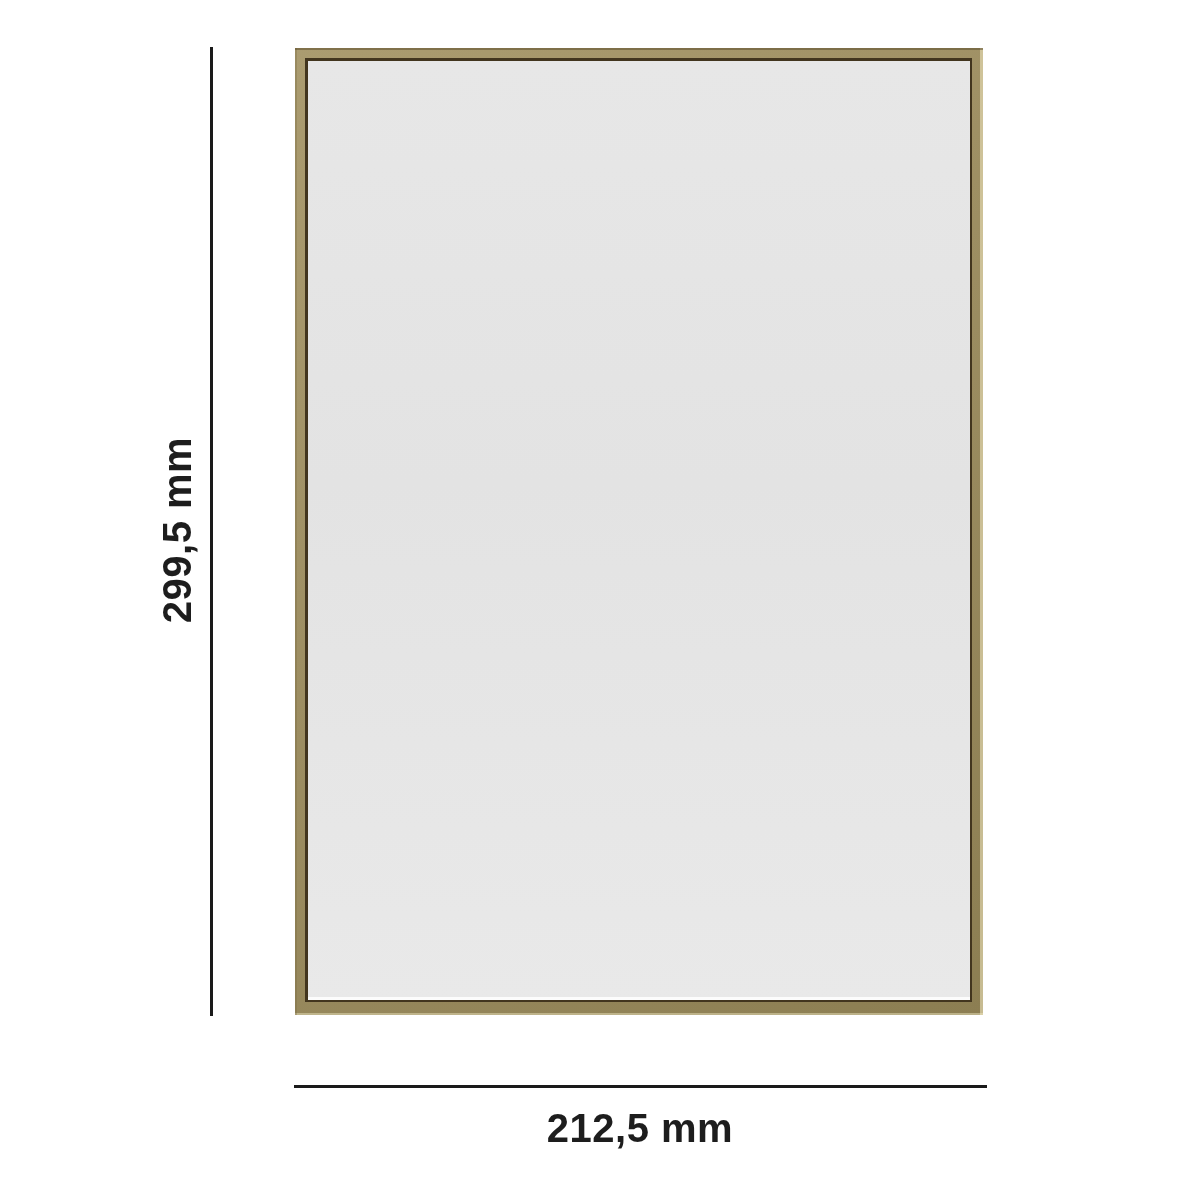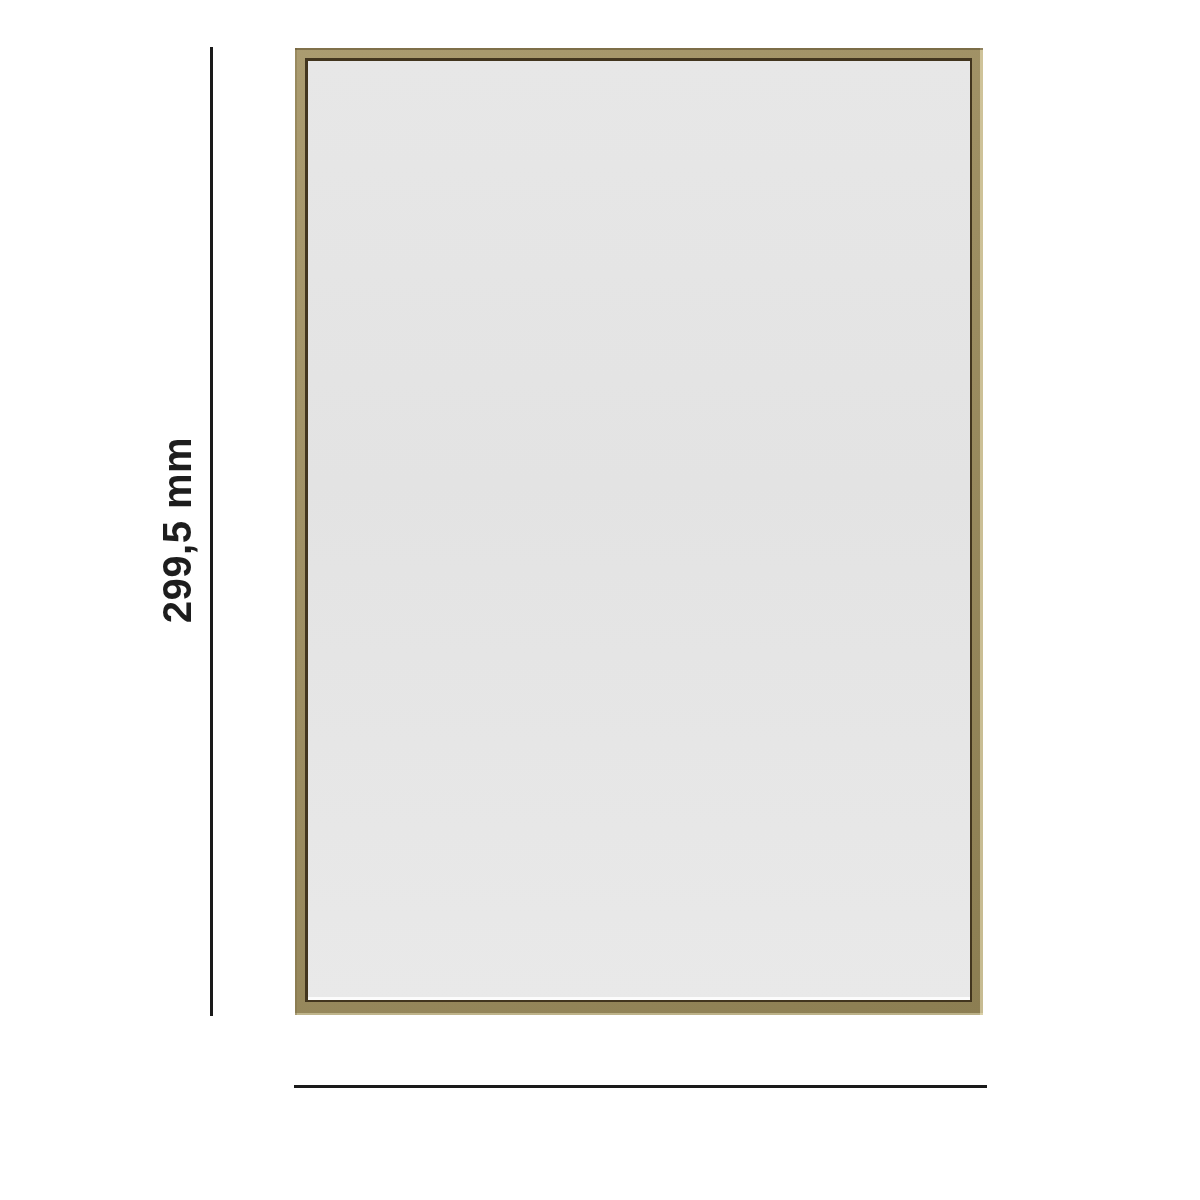--- a/index.html
+++ b/index.html
@@ -103,14 +103,15 @@
   <div class="dim-line vertical"></div>
 
   <div class="dim-label height">299,5 mm</div>
 
   <div class="frame">
     <div class="mat"></div>
   </div>
 
   <div class="dim-line horizontal"></div>
 
+  <div class="dim-label width">212,5 mm</div>
 
 </div>
 
 </body></html>

